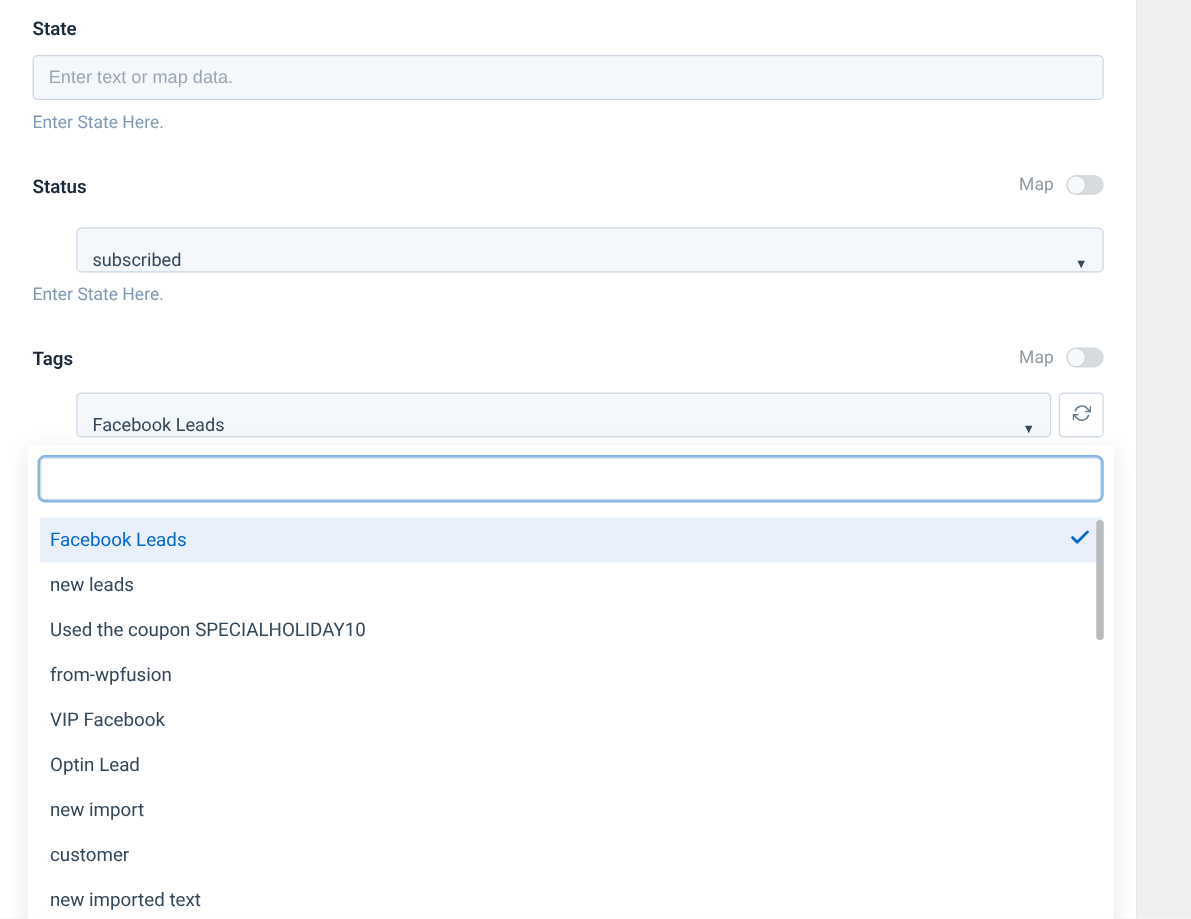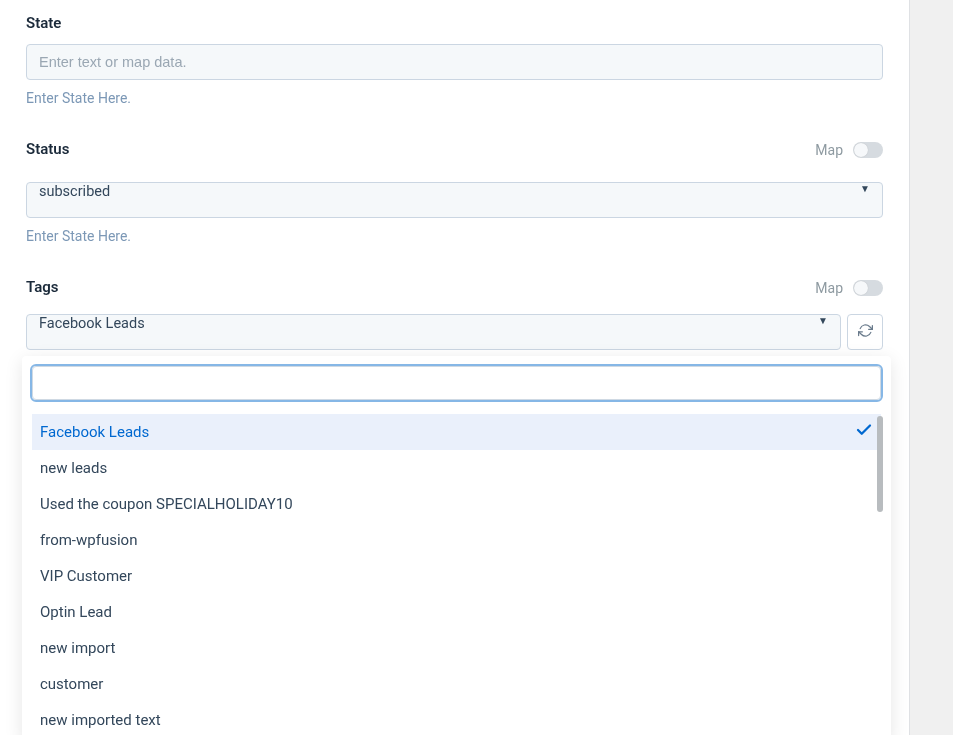--- a/index.html
+++ b/index.html
@@ -28,21 +28,21 @@
   .field-block { margin-top: 14px; }
   .field-block.first { margin-top: 14px; }
   .field-label {
     font-size: 15px;
     font-weight: 600;
     color: #1b2a3a;
     display: block;
   }
   .label-row {
     display: flex;
-    align-items: flex-end;
+    align-items: flex-start;
     justify-content: space-between;
     margin-top: 34px;
   }
   .map-wrap {
     display: flex;
     align-items: center;
     gap: 10px;
   }
   .map-text {
     font-size: 14px;
@@ -88,25 +88,26 @@
     display: flex;
     gap: 6px;
   }
   .select {
     flex: 1 1 auto;
     height: 36px;
     background: #f5f8fa;
     border: 1px solid #cbd6e2;
     border-radius: 4px;
     display: flex;
-    align-items: flex-start;
+    align-items: flex-end;
     justify-content: space-between;
     padding: 0 12px;
     font-size: 14.5px;
     color: #33475b;
+    margin-left: 35px;
   }
   .select.full { width: 100%; }
   .caret {
     color: #33475b;
     font-size: 10px;
   }
   .refresh-btn {
     width: 36px; height: 36px;
     background: #ffffff;
     border: 1px solid #cbd6e2;
@@ -272,21 +273,21 @@
           <div class="opt">
             <span>new leads</span>
           </div>
           <div class="opt">
             <span>Used the coupon SPECIALHOLIDAY10</span>
           </div>
           <div class="opt">
             <span>from-wpfusion</span>
           </div>
           <div class="opt">
-            <span>VIP Customer</span>
+            <span>VIP Facebook</span>
           </div>
           <div class="opt">
             <span>Optin Lead</span>
           </div>
           <div class="opt">
             <span>new import</span>
           </div>
           <div class="opt">
             <span>customer</span>
           </div>

